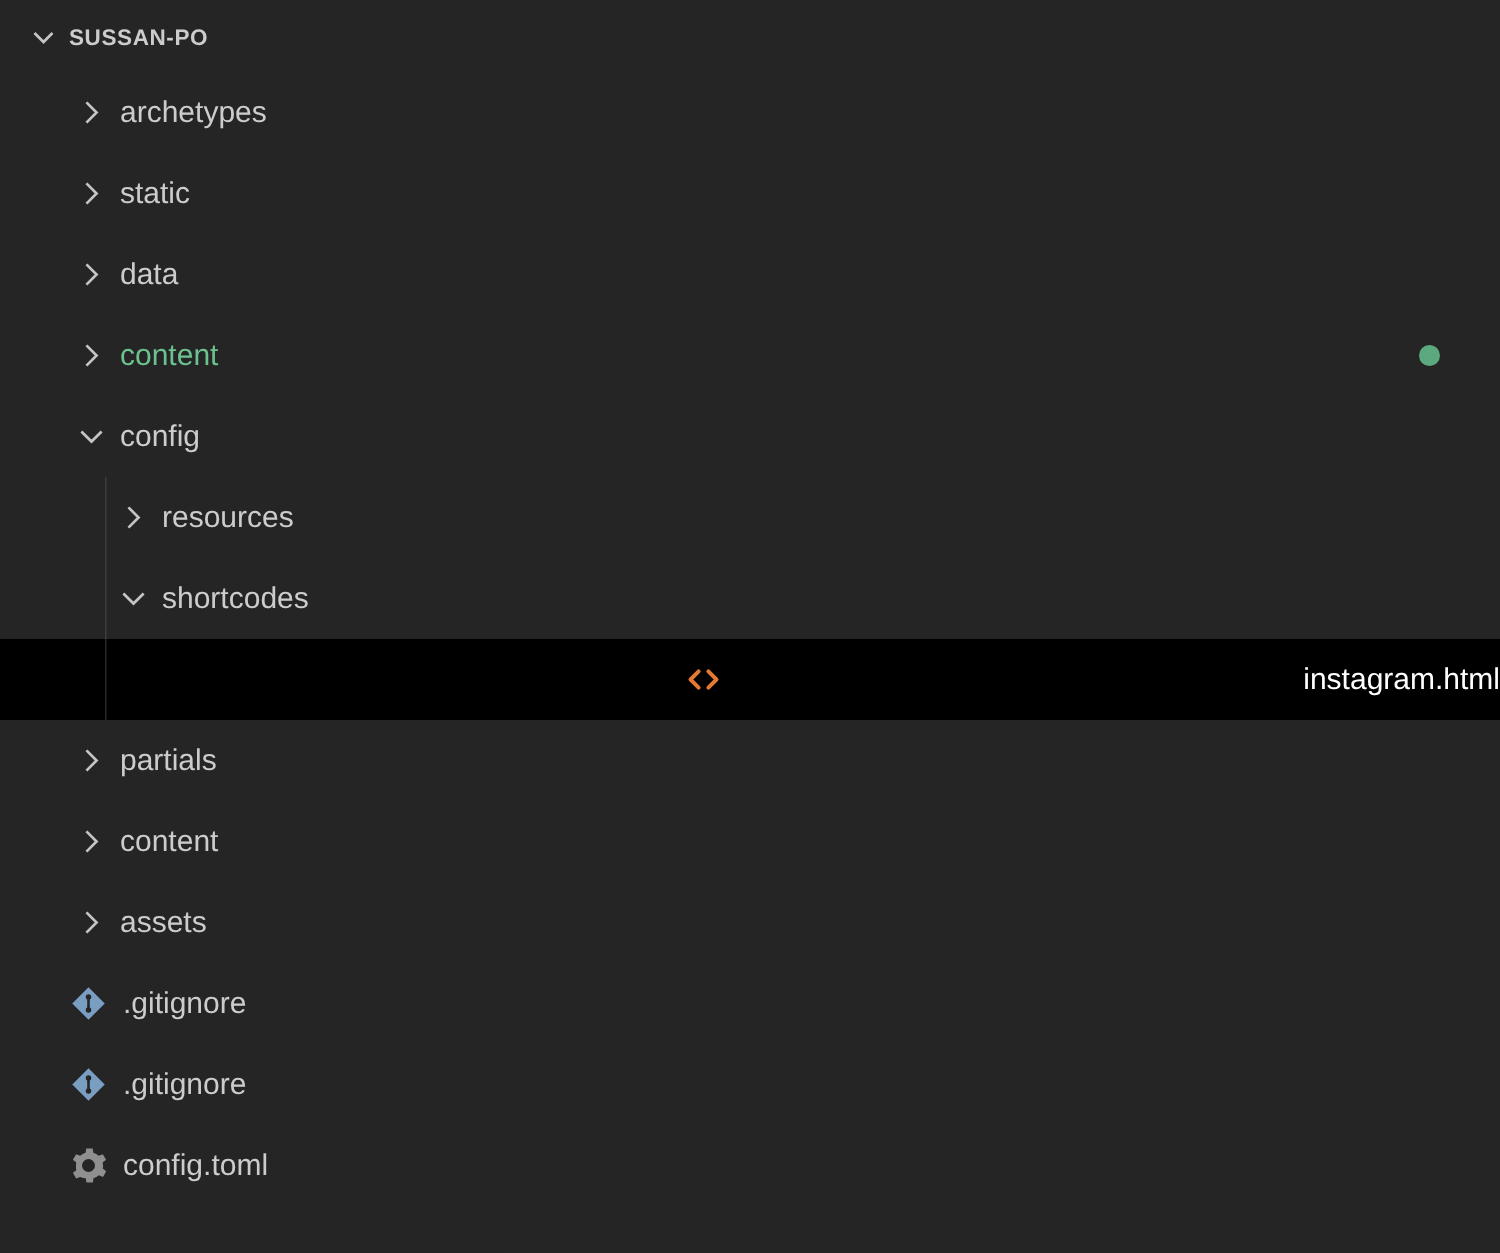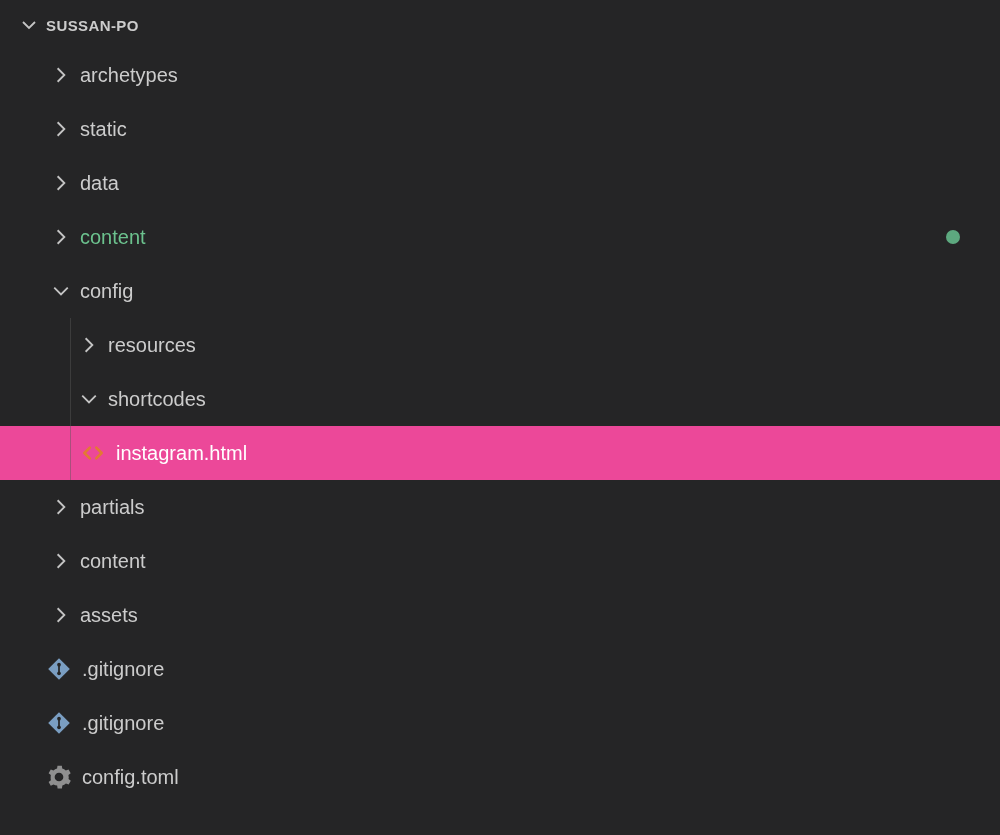--- a/index.html
+++ b/index.html
@@ -22,22 +22,23 @@
       cursor: pointer;
     }
     .row.root {
       height: 46px;
       font-size: 15px;
       font-weight: 700;
       color: #cccccc;
       letter-spacing: 0.4px;
     }
     .row.selected {
-      background: #ec4899;
+      background: #000000;
       color: #ffffff;
+      justify-content: space-between;
     }
     .chev {
       width: 22px;
       display: flex;
       align-items: center;
       justify-content: center;
       flex: 0 0 auto;
     }
     .chev svg { width: 18px; height: 18px; }
     .chev-root svg { width: 16px; height: 16px; }

